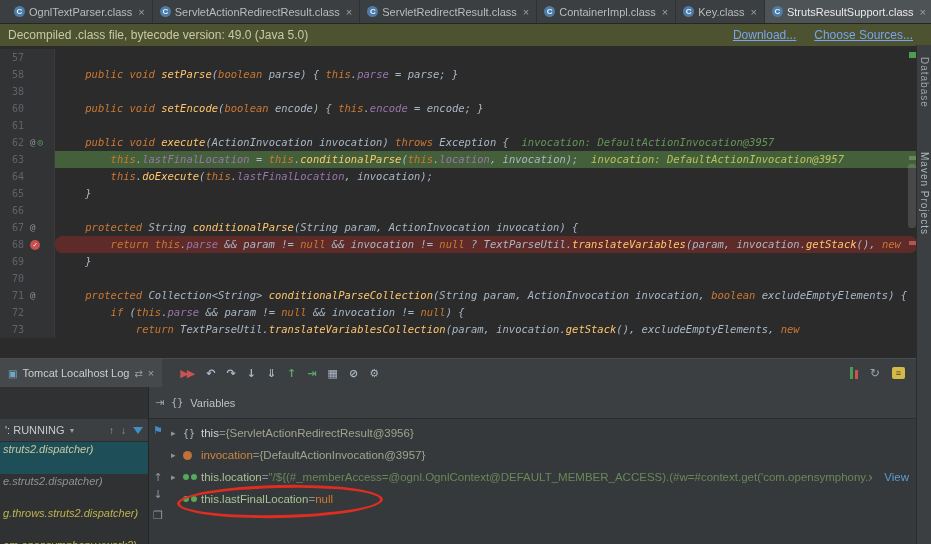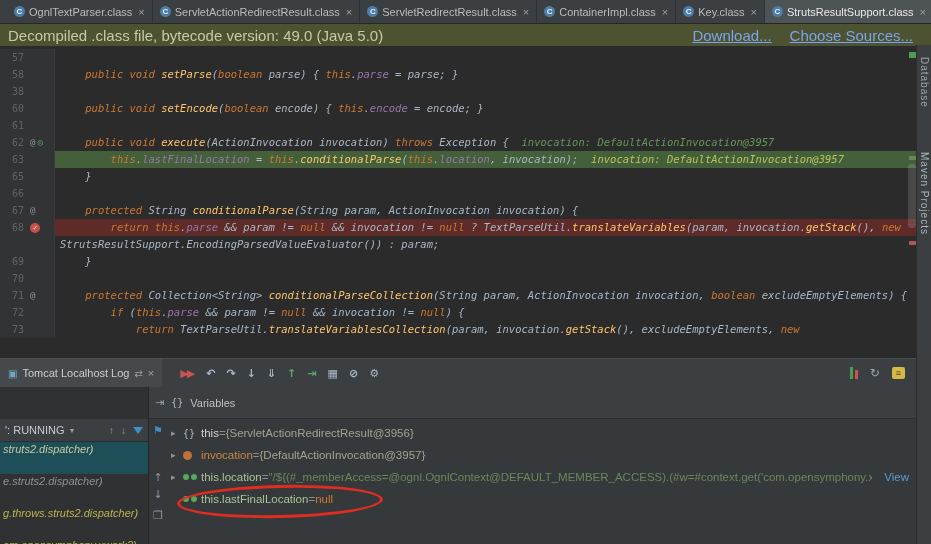--- a/index.html
+++ b/index.html
@@ -8,32 +8,32 @@
 
   
   .tabbar{height:23px;background:#3C3F41;display:flex;align-items:stretch;flex:none;padding-left:7px;border-bottom:1px solid #252727;}
   .tabs{display:flex;}
   .tab{display:flex;align-items:center;gap:4px;padding:0 7px;font-size:11px;color:#BBBBBB;border-right:1px solid #2F3234;background:#3C3F41;cursor:default;white-space:nowrap;}
   .tab.active{background:#4E5356;color:#E9E9E9;}
   .cls-icon{width:11px;height:11px;border-radius:50%;background:#4E7CA8;color:#E8F2FA;font-size:8px;line-height:11px;text-align:center;font-weight:bold;flex:none;}
   .tab-close{color:#9DA0A3;font-size:11px;margin-left:2px;}
 
   
-  .banner{height:22px;background:#4D5331;display:flex;align-items:center;padding:0 8px;font-size:15px;color:#C9C9A3;flex:none;}
+  .banner{height:22px;background:#4D5331;display:flex;align-items:center;padding:0 8px;font-size:12px;color:#C9C9A3;flex:none;}
   .banner-links{margin-left:auto;display:flex;gap:18px;padding-right:10px;}
   .blink{color:#7AA3F0;text-decoration:underline;cursor:pointer;}
 
   
   .editor{position:relative;height:309px;background:#2B2B2B;font-family:"DejaVu Sans Mono",monospace;font-size:10.5px;flex:none;padding-top:3px;margin-right:14px;overflow:hidden;}
   .crow{display:flex;height:17px;line-height:17px;white-space:pre;}
   .gnum{flex:none;width:24px;text-align:right;color:#60646A;background:#313335;font-size:10px;padding-right:3px;}
   .gicons{flex:none;width:24px;background:#313335;border-right:1px solid #393B3D;display:flex;align-items:center;gap:2px;padding-left:3px;}
   .ctext{flex:1;padding-left:5px;font-style:italic;overflow:hidden;}
   .hl-exec .ctext{background:#44603A;}
-  .hl-bp .ctext{background:#5E2B28;}
+  .hl-bp .ctext{background:#5E2B28;border-radius:7px;}
   .sg-kw{color:#CC7832;} .sg-fn{color:#FFC66D;} .sg-fl{color:#9876AA;} .sg-tx{color:#A9B7C6;}
   .sg-hint{color:#629755;} .sg-hint2{color:#BCC25E;}
   .g-at{color:#8E959B;font-size:9px;}
   .g-target{color:#59A869;font-size:9px;}
   .g-bp{width:10px;height:10px;border-radius:50%;background:#C7504E;color:#FFFFFF;font-size:7px;line-height:10px;text-align:center;flex:none;}
   .scrollbar{position:absolute;top:0;right:0;width:10px;bottom:0;}
   .sb{position:absolute;right:1px;}
   .sb-ok{top:6px;width:7px;height:6px;background:#4E9C52;}
   .sb-thumb{top:118px;width:8px;height:64px;background:rgba(255,255,255,.14);border-radius:3px;}
   .sb-exec{top:110px;width:7px;height:4px;background:#6A8759;}
@@ -159,25 +159,25 @@
 
   <div class="editor">
     <div>
         <div class="crow"><span class="gnum">57</span><span class="gicons"></span><span class="ctext"></span></div>
         <div class="crow"><span class="gnum">58</span><span class="gicons"></span><span class="ctext"><span class="sg-kw">    public void </span><span class="sg-fn">setParse</span><span class="sg-tx">(</span><span class="sg-kw">boolean</span><span class="sg-tx"> parse) { </span><span class="sg-kw">this</span><span class="sg-tx">.</span><span class="sg-fl">parse</span><span class="sg-tx"> = parse; }</span></span></div>
         <div class="crow"><span class="gnum">38</span><span class="gicons"></span><span class="ctext"></span></div>
         <div class="crow"><span class="gnum">60</span><span class="gicons"></span><span class="ctext"><span class="sg-kw">    public void </span><span class="sg-fn">setEncode</span><span class="sg-tx">(</span><span class="sg-kw">boolean</span><span class="sg-tx"> encode) { </span><span class="sg-kw">this</span><span class="sg-tx">.</span><span class="sg-fl">encode</span><span class="sg-tx"> = encode; }</span></span></div>
         <div class="crow"><span class="gnum">61</span><span class="gicons"></span><span class="ctext"></span></div>
         <div class="crow"><span class="gnum">62</span><span class="gicons"><span class="g-at">@</span><span class="g-target">◎</span></span><span class="ctext"><span class="sg-kw">    public void </span><span class="sg-fn">execute</span><span class="sg-tx">(ActionInvocation invocation) </span><span class="sg-kw">throws</span><span class="sg-tx"> Exception {  </span><span class="sg-hint">invocation: DefaultActionInvocation@3957</span></span></div>
         <div class="crow hl-exec"><span class="gnum">63</span><span class="gicons"></span><span class="ctext"><span class="sg-kw">        this</span><span class="sg-tx">.</span><span class="sg-fl">lastFinalLocation</span><span class="sg-tx"> = </span><span class="sg-kw">this</span><span class="sg-tx">.</span><span class="sg-fn">conditionalParse</span><span class="sg-tx">(</span><span class="sg-kw">this</span><span class="sg-tx">.</span><span class="sg-fl">location</span><span class="sg-tx">, invocation);  </span><span class="sg-hint2">invocation: DefaultActionInvocation@3957</span></span></div>
+        <div class="crow"><span class="gnum">64</span><span class="gicons"></span><span class="ctext"><span class="sg-kw">        this</span><span class="sg-tx">.</span><span class="sg-fn">doExecute</span><span class="sg-tx">(</span><span class="sg-kw">this</span><span class="sg-tx">.</span><span class="sg-fl">lastFinalLocation</span><span class="sg-tx">, invocation);</span></span></div>
         <div class="crow"><span class="gnum">65</span><span class="gicons"></span><span class="ctext"><span class="sg-tx">    }</span></span></div>
         <div class="crow"><span class="gnum">66</span><span class="gicons"></span><span class="ctext"></span></div>
         <div class="crow"><span class="gnum">67</span><span class="gicons"><span class="g-at">@</span></span><span class="ctext"><span class="sg-kw">    protected </span><span class="sg-tx">String </span><span class="sg-fn">conditionalParse</span><span class="sg-tx">(String param, ActionInvocation invocation) {</span></span></div>
         <div class="crow hl-bp"><span class="gnum">68</span><span class="gicons"><span class="g-bp">✓</span></span><span class="ctext"><span class="sg-kw">        return this</span><span class="sg-tx">.</span><span class="sg-fl">parse</span><span class="sg-tx"> &amp;&amp; param != </span><span class="sg-kw">null</span><span class="sg-tx"> &amp;&amp; invocation != </span><span class="sg-kw">null</span><span class="sg-tx"> ? TextParseUtil.</span><span class="sg-fn">translateVariables</span><span class="sg-tx">(param, invocation.</span><span class="sg-fn">getStack</span><span class="sg-tx">(), </span><span class="sg-kw">new</span></span></div>
-        <div class="crow"><span class="gnum"></span><span class="gicons"></span><span class="ctext"><span class="sg-tx">StrutsResultSupport.EncodingParsedValueEvaluator()) : param;</span></span></div>
         <div class="crow"><span class="gnum">69</span><span class="gicons"></span><span class="ctext"><span class="sg-tx">    }</span></span></div>
         <div class="crow"><span class="gnum">70</span><span class="gicons"></span><span class="ctext"></span></div>
         <div class="crow"><span class="gnum">71</span><span class="gicons"><span class="g-at">@</span></span><span class="ctext"><span class="sg-kw">    protected </span><span class="sg-tx">Collection&lt;String&gt; </span><span class="sg-fn">conditionalParseCollection</span><span class="sg-tx">(String param, ActionInvocation invocation, </span><span class="sg-kw">boolean</span><span class="sg-tx"> excludeEmptyElements) {</span></span></div>
         <div class="crow"><span class="gnum">72</span><span class="gicons"></span><span class="ctext"><span class="sg-kw">        if </span><span class="sg-tx">(</span><span class="sg-kw">this</span><span class="sg-tx">.</span><span class="sg-fl">parse</span><span class="sg-tx"> &amp;&amp; param != </span><span class="sg-kw">null</span><span class="sg-tx"> &amp;&amp; invocation != </span><span class="sg-kw">null</span><span class="sg-tx">) {</span></span></div>
         <div class="crow"><span class="gnum">73</span><span class="gicons"></span><span class="ctext"><span class="sg-kw">            return </span><span class="sg-tx">TextParseUtil.</span><span class="sg-fn">translateVariablesCollection</span><span class="sg-tx">(param, invocation.</span><span class="sg-fn">getStack</span><span class="sg-tx">(), excludeEmptyElements, </span><span class="sg-kw">new</span></span></div>
       </div>
     <div class="scrollbar">
       <span class="sb sb-ok"></span>
       <span class="sb sb-exec"></span>
       <span class="sb sb-thumb"></span>

